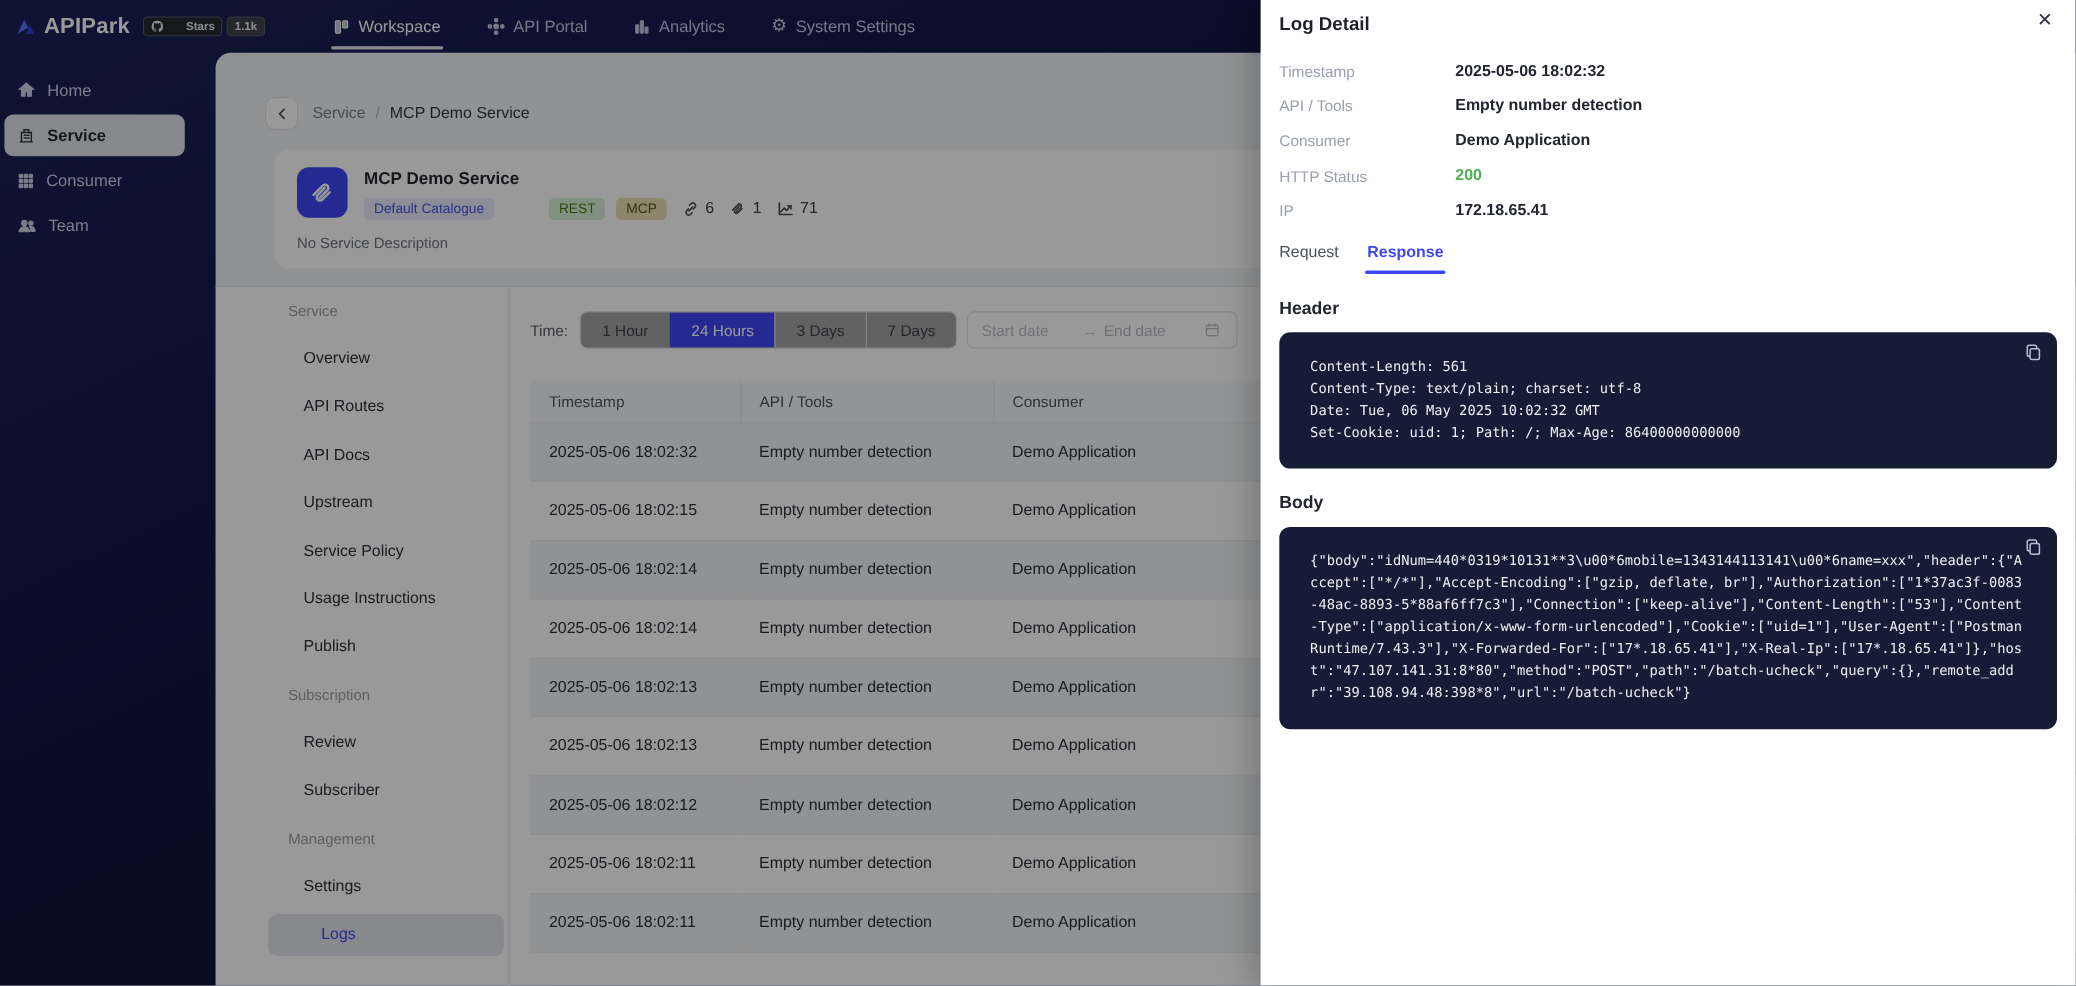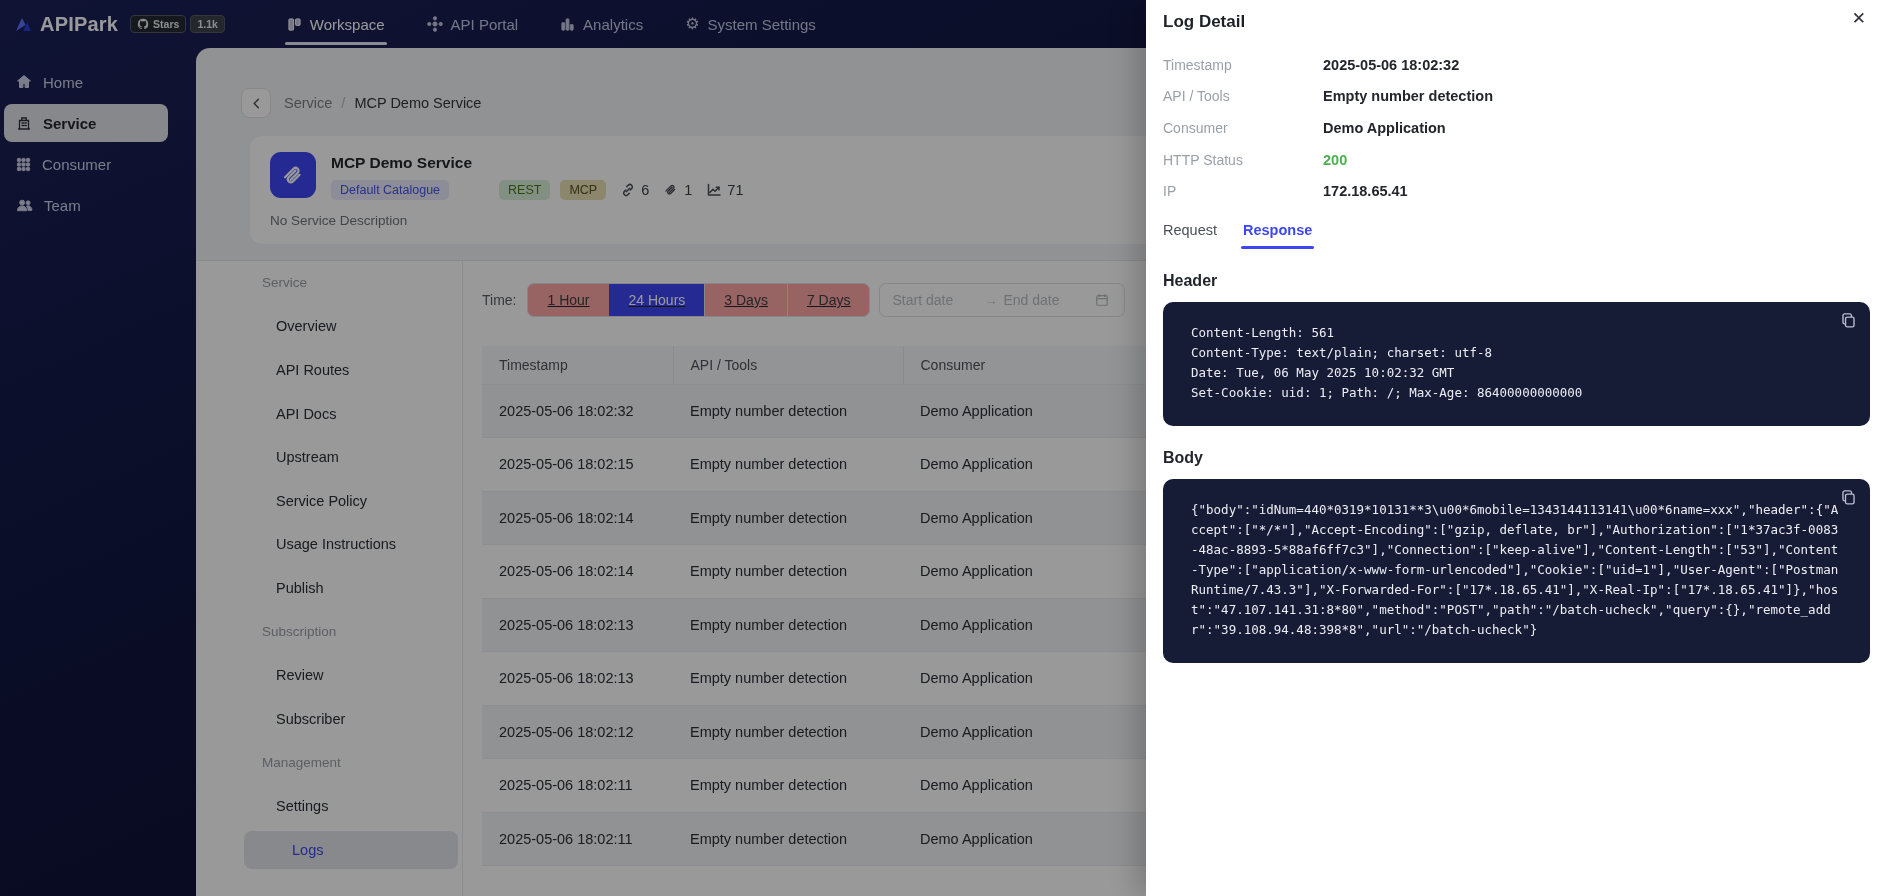--- a/index.html
+++ b/index.html
@@ -11,21 +11,21 @@
     color:#22262c;
   }
   .icn { display:inline-flex; align-items:center; justify-content:center; }
   .icn svg { display:block; }
 
   
   .topnav { position:absolute; top:0; left:0; width:100%; height:48px; display:flex; align-items:center; padding:0 14px; }
   .brand { display:flex; align-items:center; gap:7px; }
   .brand-name { color:#fff; font-size:20px; font-weight:700; letter-spacing:.2px; }
   .gh-badges { display:flex; align-items:center; gap:4px; margin-left:12px; }
-  .gh-left { display:flex; align-items:center; gap:4px; background:#24292f; border:1px solid #555b63; color:#e9eaec; font-size:10.5px; font-weight:600; padding:2px 6px; border-radius:4px; }
+  .gh-left { display:flex; align-items:center; gap:20px; background:#24292f; border:1px solid #555b63; color:#e9eaec; font-size:10.5px; font-weight:600; padding:2px 6px; border-radius:4px; }
   .gh-right { background:#3c434b; border:1px solid #555b63; color:#e9eaec; font-size:10.5px; font-weight:600; padding:2px 6px; border-radius:4px; }
   .nav-menu { display:flex; align-items:center; gap:42px; margin-left:62px; height:100%; }
   .nav-item { position:relative; display:flex; align-items:center; gap:8px; height:100%; color:#c3c7e0; font-size:15px; cursor:pointer; }
   .nav-item.active { color:#ffffff; font-weight:500; }
   .nav-item.active::after { content:""; position:absolute; left:-2px; right:-2px; bottom:3px; height:3px; border-radius:2px; background:#e7e8f2; }
   .nav-item .icn svg { stroke:#c3c7e0; }
   .nav-item.active .icn svg { stroke:#ffffff; }
   .gear-glyph { font-size:16px; line-height:1; }
 
   
@@ -61,21 +61,21 @@
   .lower { position:absolute; top:212px; left:0; right:0; bottom:0; background:#fff; border-top:1px solid #e7e8ec; display:flex; }
   .submenu { width:267px; border-right:1px solid #ebecef; padding-top:0; flex:0 0 267px; }
   .grp-label { height:43.6px; display:flex; align-items:center; padding-left:66px; color:#9b9ea6; font-size:13.5px; }
   .menu-item { height:43.6px; display:flex; align-items:center; padding-left:80px; color:#2b2f36; font-size:14.5px; cursor:pointer; }
   .menu-item.active { padding-left:0; }
   .menu-item.active .pill { margin-left:48px; width:214px; height:38px; border-radius:8px; background:#e3e5ea; color:#3d46f2; display:flex; align-items:center; padding-left:48px; font-weight:500; }
 
   .logs-area { flex:1; padding:22px 0 0 19px; }
   .filter-row { display:flex; align-items:center; gap:9px; }
   .time-label { font-size:14px; color:#5a5f66; margin-right:2px; }
-  .seg-group { display:flex; border:1px solid #dfe1e6; border-radius:7px; overflow:hidden; background:#fca5a5; height:34px;text-decoration:underline; }
+  .seg-group { display:flex; border:1px solid #dfe1e6; border-radius:7px; overflow:hidden; background:#a3a3a3; height:34px; }
   .seg { display:flex; align-items:center; padding:0 19px; font-size:14px; color:#3c4047; cursor:pointer; border-left:1px solid #dfe1e6; }
   .seg:first-child { border-left:none; }
   .seg.active { background:#3d46f2; color:#fff; border-left-color:#3d46f2; }
   .date-box { display:flex; align-items:center; height:34px; border:1px solid #dfe1e6; border-radius:7px; background:#fff; padding:0 12px; width:246px; gap:6px; }
   .date-box input { border:none; outline:none; width:86px; font-size:14px; color:#3c4047; font-family:"Liberation Sans",sans-serif; background:transparent; }
   .date-box input::placeholder { color:#b9bcc4; }
   .date-arrow { color:#c0c3cb; font-size:13px; }
   .cal-icn svg { stroke:#b9bcc4; }
 
   table.logs { border-collapse:collapse; margin-top:29px; width:1420px; table-layout:fixed; }

